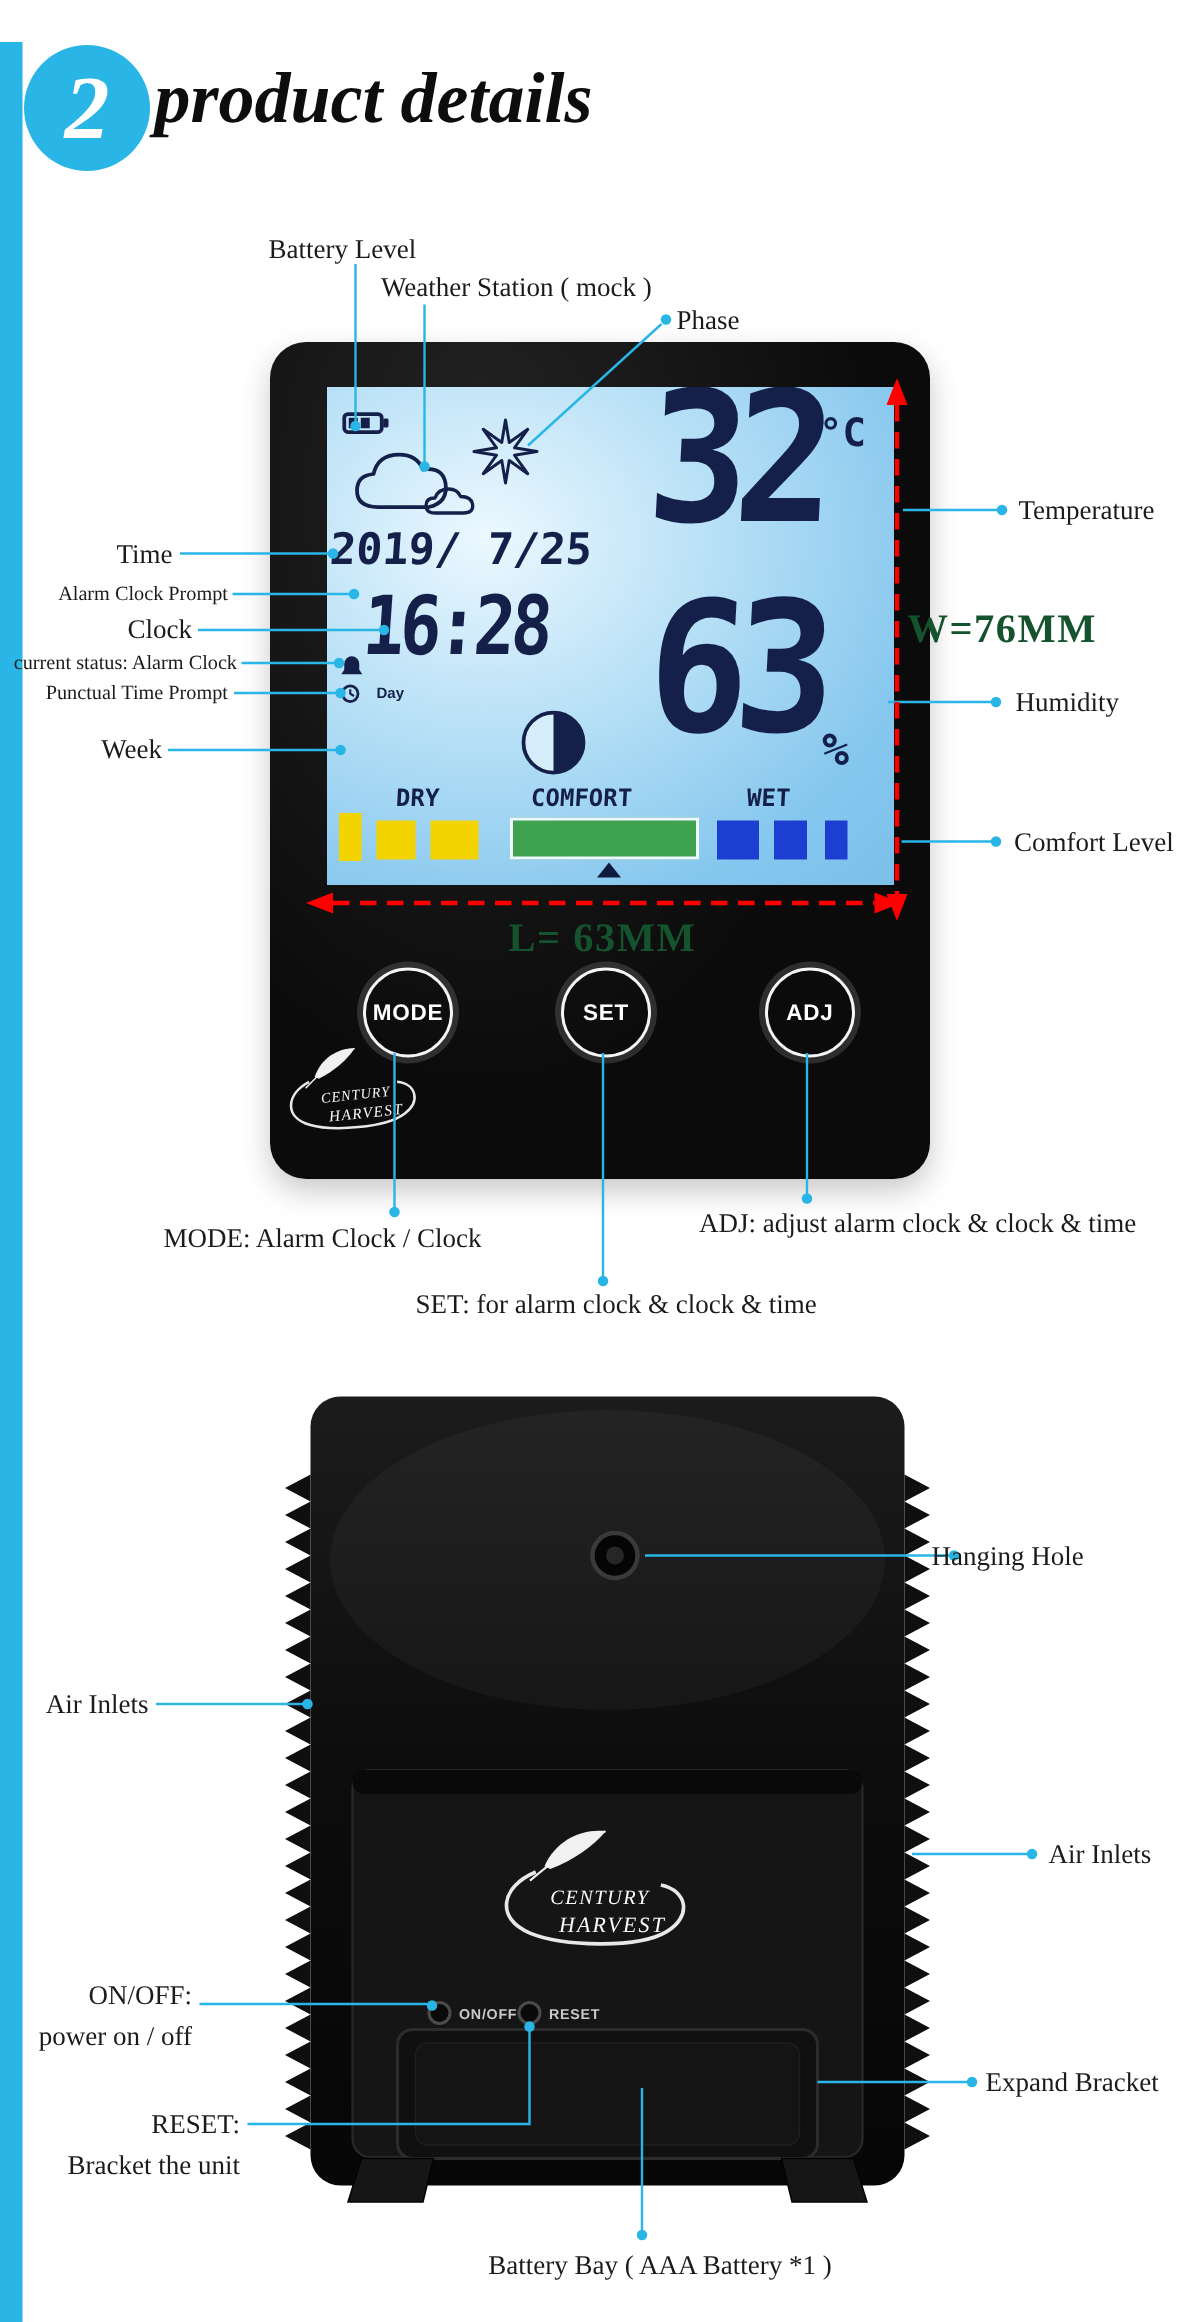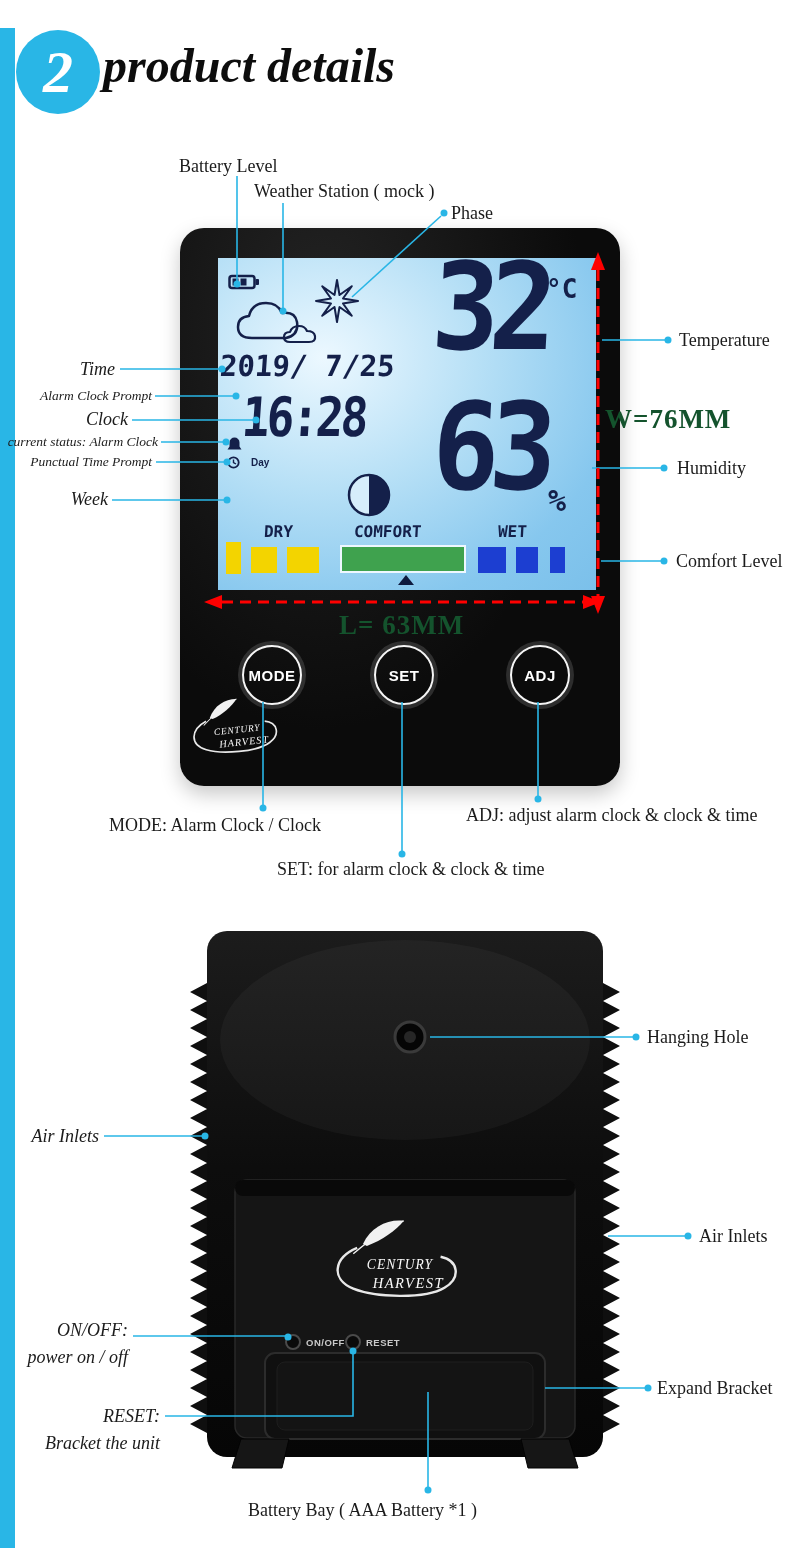--- a/index.html
+++ b/index.html
@@ -35,21 +35,21 @@
       display:flex;align-items:center;justify-content:center;color:#fff;font:bold 15px "Liberation Sans",sans-serif;letter-spacing:.5px;}
   .btn.mode{left:62px;top:417px;}
   .btn.set{left:194px;top:417px;}
   .btn.adj{left:330px;top:417px;}
   .front-logo{position:absolute;left:8px;top:466px;transform:rotate(-6deg);}
 
   
   .overlay{position:absolute;left:0;top:0;z-index:40;pointer-events:none;}
   .lbl{position:absolute;z-index:50;font-family:"Liberation Serif",serif;font-size:18px;color:#1b1b1b;white-space:nowrap;}
   .lbl.sm{font-size:13.5px;}
-  .lbl.ra{text-align:right;font-style:italic;}
+  .lbl.ra{text-align:right;}
   .red-dim{position:absolute;z-index:50;color:#14532d;font:bold 27px "Liberation Serif",serif;white-space:nowrap;letter-spacing:1px;}
 
   
   .device-back{position:absolute;left:185px;top:925px;z-index:10;}
   .bk-lbl{font:bold 9.5px "Liberation Sans",sans-serif;fill:#c9c9c9;letter-spacing:.5px;}
   .logo-t1{font:italic 14px "Liberation Serif",serif;fill:#fafafa;letter-spacing:1px;}
   .logo-t2{font:italic 15px "Liberation Serif",serif;fill:#fafafa;letter-spacing:1.5px;}
 </style>
 </head>
 <body>
@@ -254,29 +254,29 @@
   <div class="lbl" style="left:677px;top:458px">Humidity</div>
   <div class="lbl" style="left:676px;top:551px">Comfort Level</div>
 
   <div class="red-dim" style="left:605px;top:404px">W=76MM</div>
   <div class="red-dim" style="left:339px;top:610px">L= 63MM</div>
 
   <div class="lbl" style="left:109px;top:815px">MODE: Alarm Clock /  Clock</div>
   <div class="lbl" style="left:277px;top:859px">SET: for alarm clock &amp; clock &amp; time</div>
   <div class="lbl" style="left:466px;top:805px">ADJ: adjust alarm clock &amp; clock &amp; time</div>
 
-  <div class="lbl" style="left:647px;top:1027px">Hanging Hole</div>
+  <div class="lbl" style="left:621px;top:1027px">Hanging Hole</div>
   <div class="lbl ra" style="left:14px;top:1126px;width:85px">Air Inlets</div>
   <div class="lbl" style="left:699px;top:1226px">Air Inlets</div>
 
   <div class="lbl ra" style="left:0px;top:1317px;width:128px;line-height:27px">
     <div>ON/OFF:</div>
     <div>power on / off</div>
   </div>
   <div class="lbl ra" style="left:10px;top:1403px;width:150px;line-height:27px">
     <div>RESET:</div>
     <div>Bracket the unit</div>
   </div>
 
   <div class="lbl" style="left:657px;top:1378px">Expand Bracket</div>
-  <div class="lbl" style="left:248px;top:1500px;width:360px;">Battery Bay ( AAA Battery *1 )</div>
+  <div class="lbl" style="left:260px;top:1500px;width:360px;text-align:center">Battery Bay ( AAA Battery *1 )</div>
 
 </div>
 
 </body></html>

